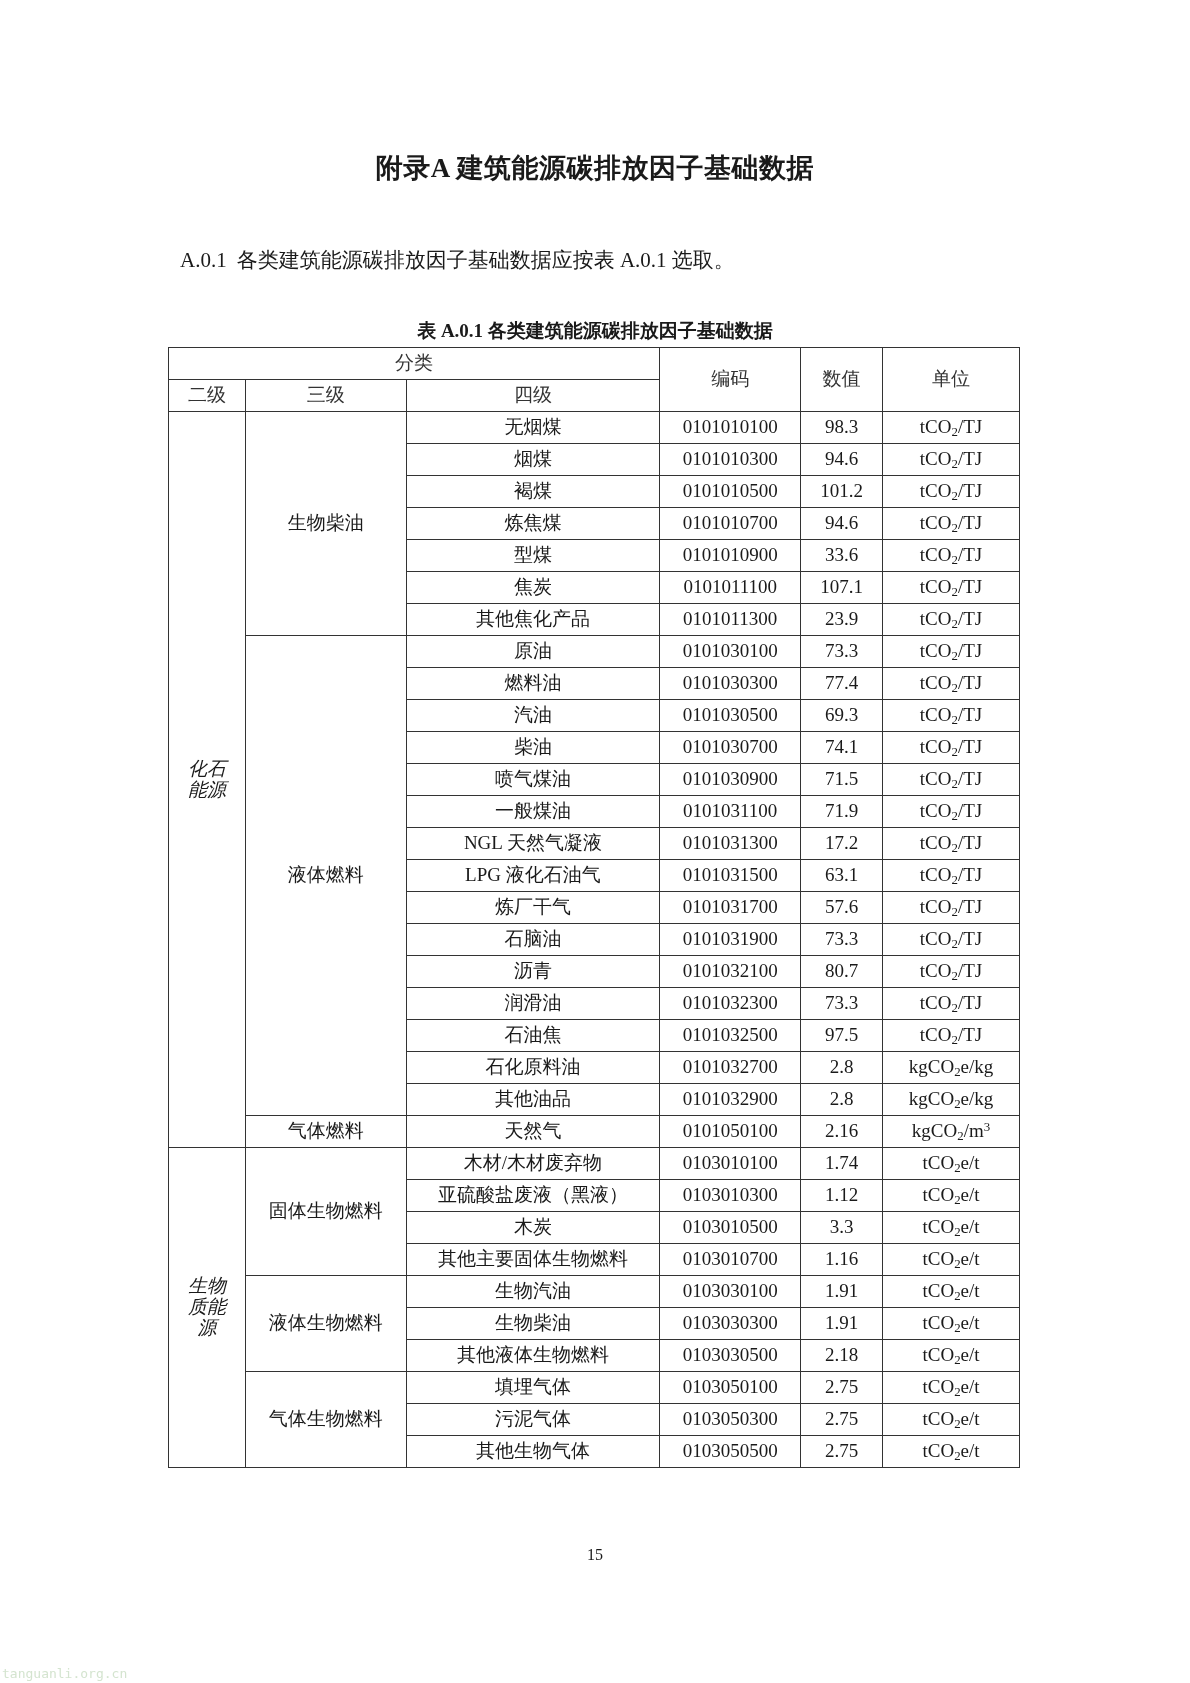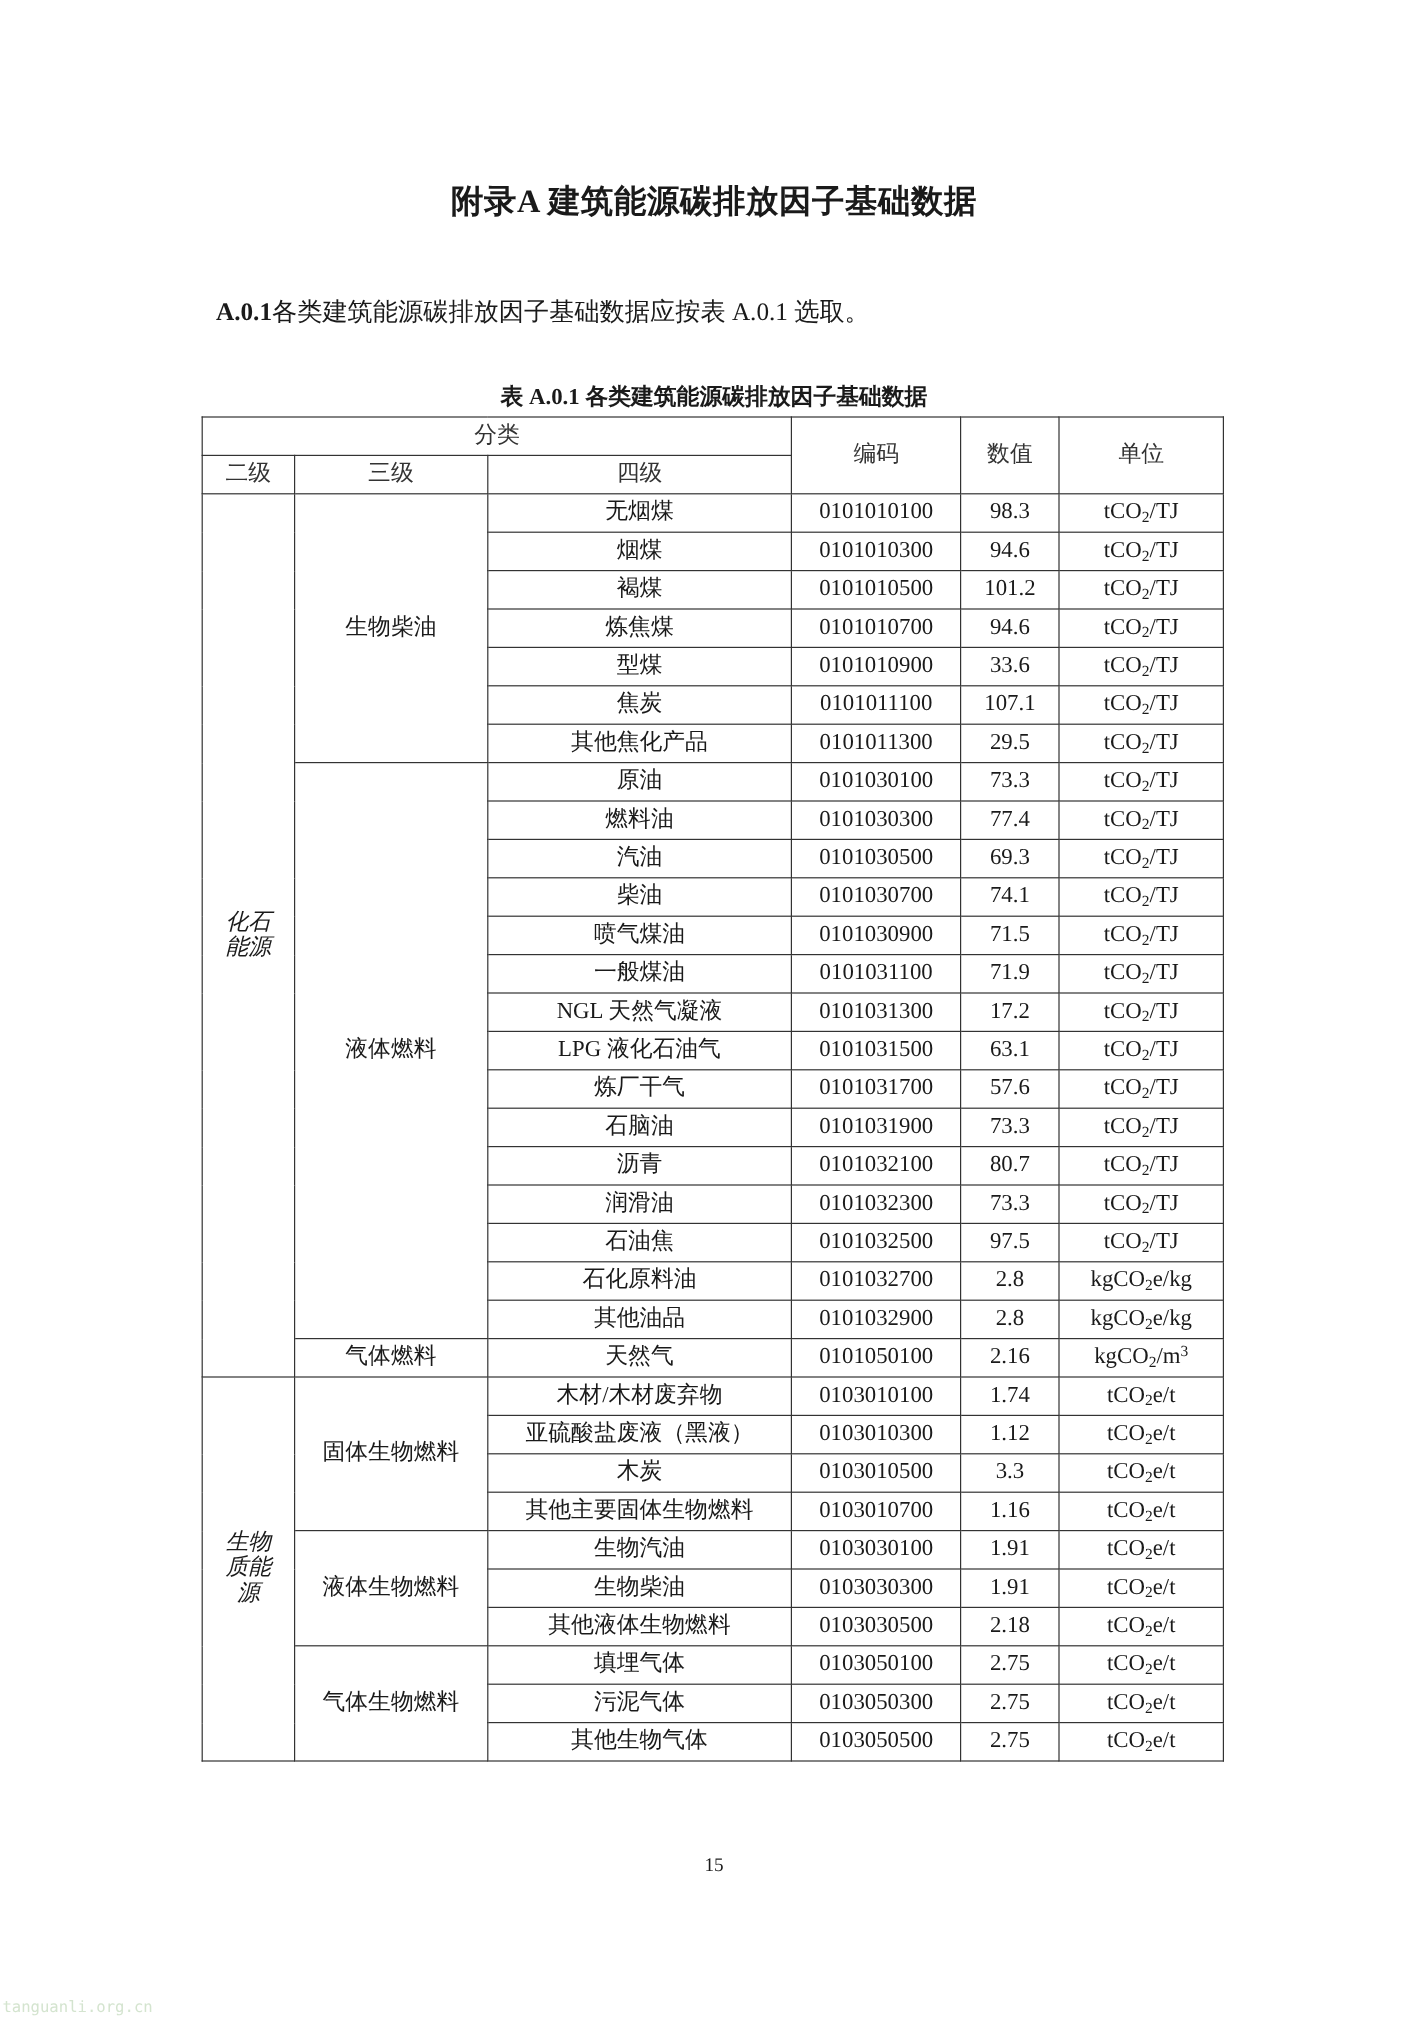--- a/index.html
+++ b/index.html
@@ -7,21 +7,21 @@
     width: 1190px; height: 1683px; position: relative; overflow: hidden;
     font-family: "Liberation Serif", "DejaVu Serif", serif; color: #1a1a1a;
   }
   .page-title {
     position: absolute; top: 150px; left: 0; width: 1190px; text-align: center;
     font-size: 27px; font-weight: bold; letter-spacing: 0.5px;
   }
   .clause {
     position: absolute; top: 246px; left: 180px; font-size: 21px;
   }
-  .clause .num { font-weight: bold; }
+  .clause .num { font-weight: normal; margin-right: 10px; }
   .table-caption {
     position: absolute; top: 318px; left: 0; width: 1190px; text-align: center;
     font-size: 19px; font-weight: bold;
   }
   table.data {
     position: absolute; top: 347px; left: 168px; width: 852px;
     border-collapse: collapse; font-size: 19px;
   }
   table.data td, table.data th {
     border: 1.5px solid #333; text-align: center; padding: 0; height: 31px;
@@ -107,21 +107,21 @@
       </tr>
       <tr>
         <td>焦炭</td>
         <td>0101011100</td>
         <td>107.1</td>
         <td>tCO<sub>2</sub>/TJ</td>
       </tr>
       <tr>
         <td>其他焦化产品</td>
         <td>0101011300</td>
-        <td>29.5</td>
+        <td>23.9</td>
         <td>tCO<sub>2</sub>/TJ</td>
       </tr>
       <tr>
         <td rowspan="15">液体燃料</td>
         <td>原油</td>
         <td>0101030100</td>
         <td>73.3</td>
         <td>tCO<sub>2</sub>/TJ</td>
       </tr>
       <tr>

